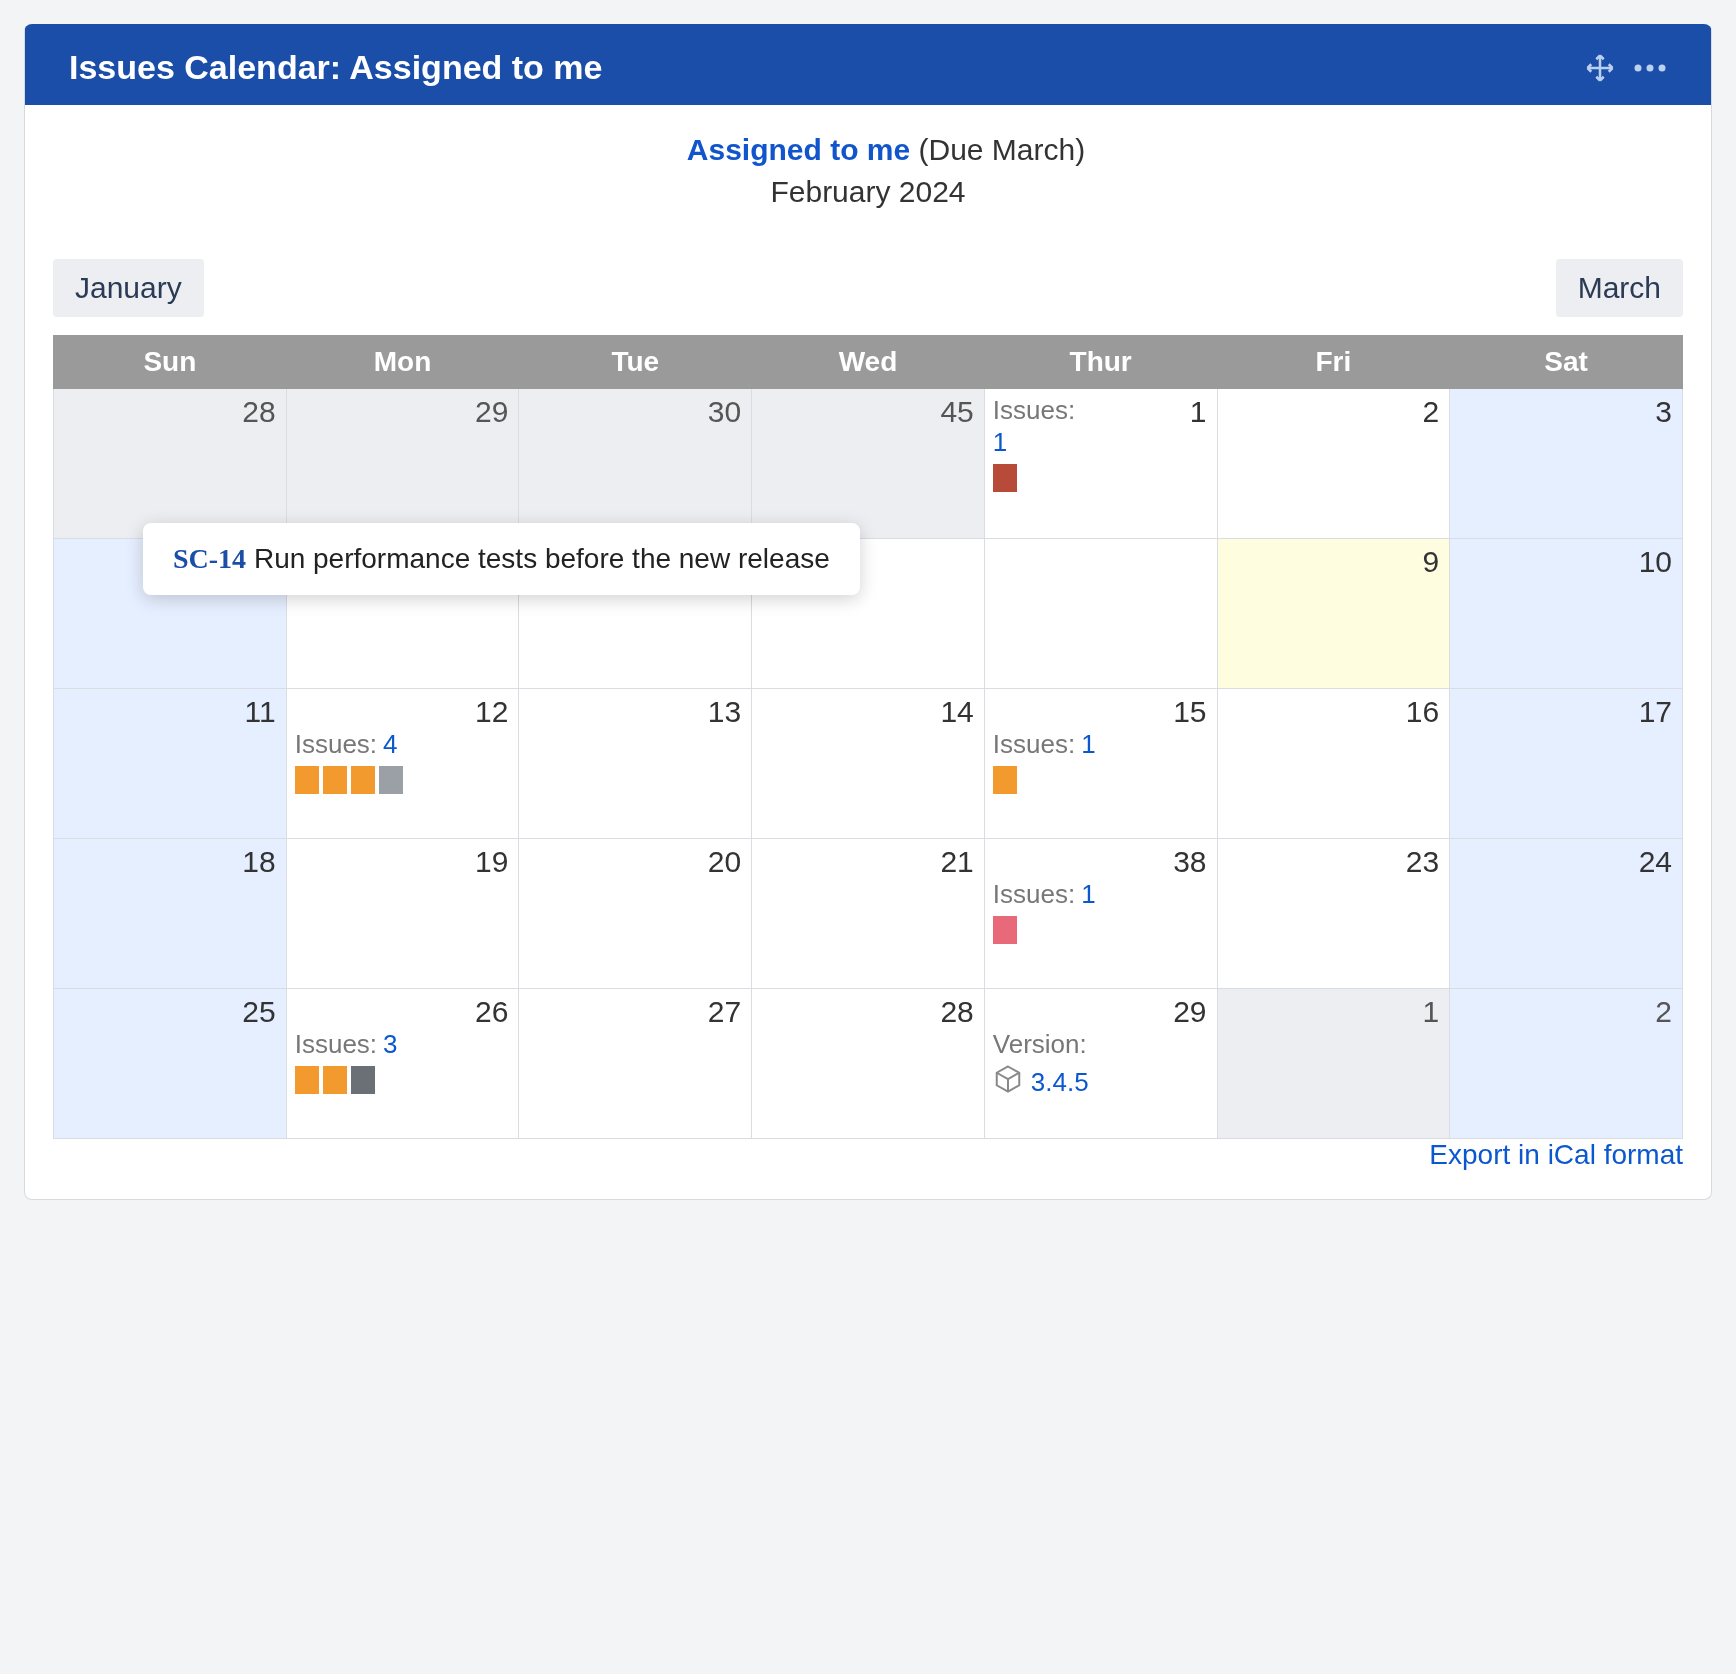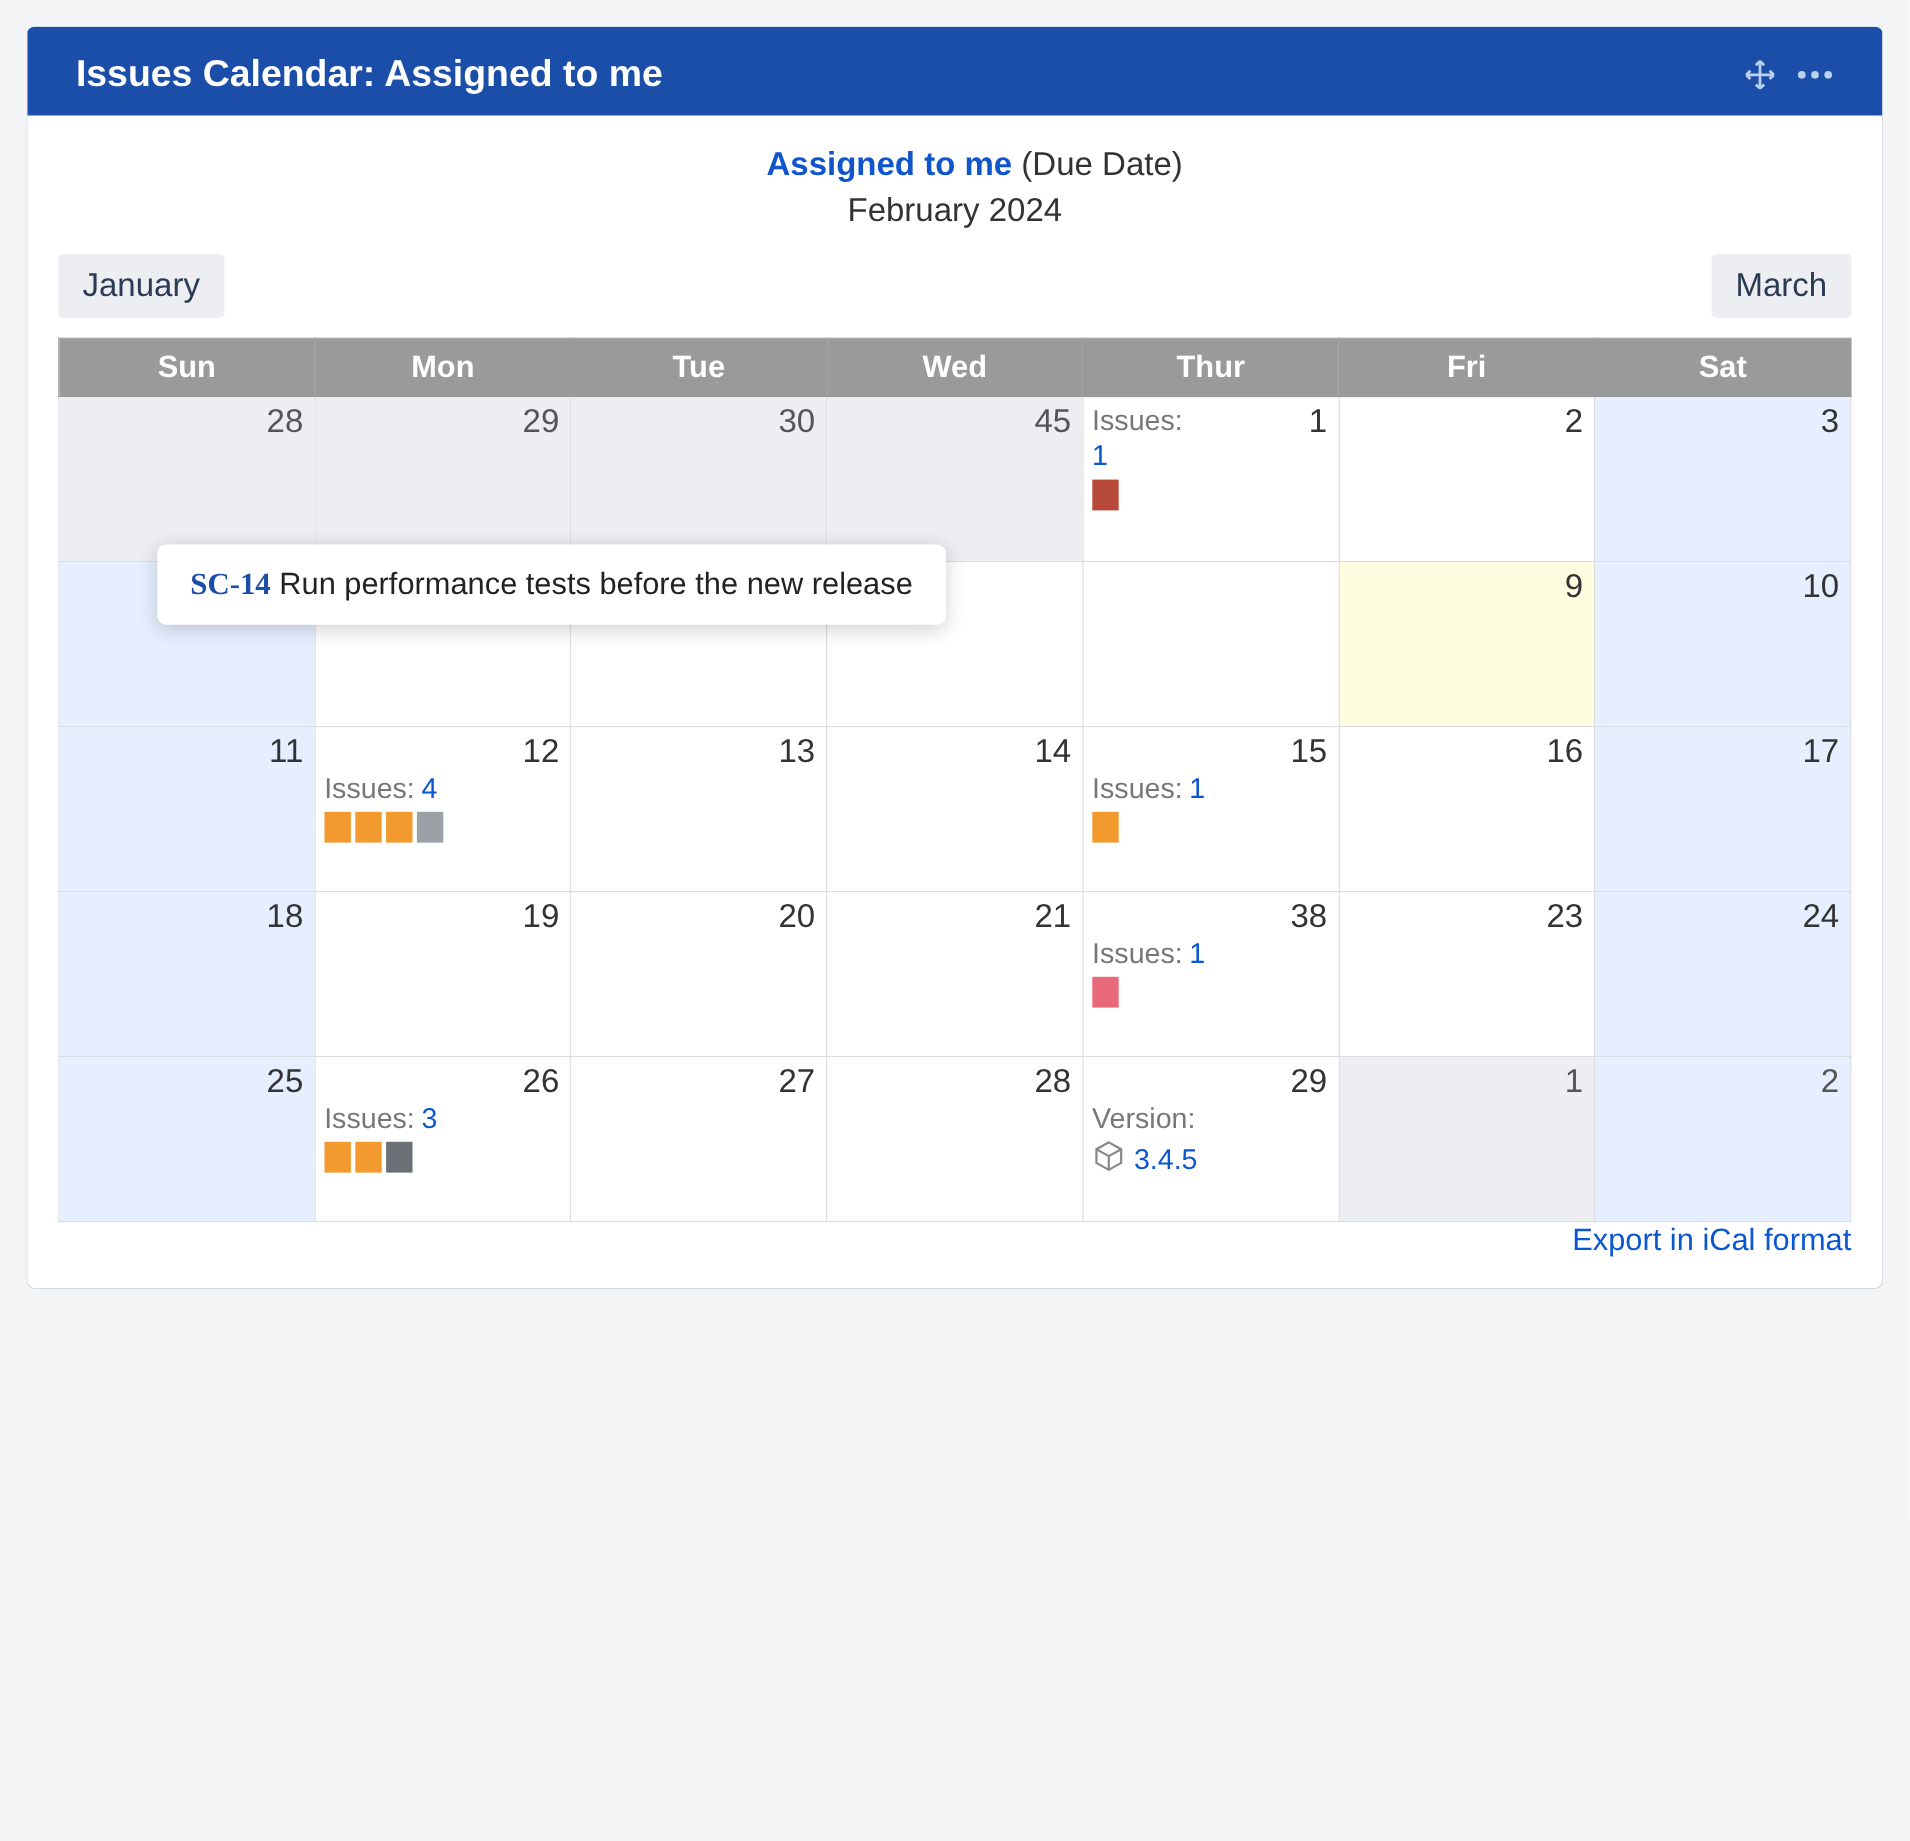--- a/index.html
+++ b/index.html
@@ -53,20 +53,21 @@
     margin-bottom: 18px;
   }
   .nav-btn {
     background: #eceef1;
     border: none;
     color: #2b3a55;
     font-size: 30px;
     padding: 12px 22px;
     border-radius: 4px;
     cursor: pointer;
+    margin-top: 28px;
   }
   table.cal {
     width: 100%;
     border-collapse: collapse;
     table-layout: fixed;
   }
   table.cal th {
     background: #9a9a9a;
     color: #fff;
     font-size: 28px;
@@ -146,21 +147,21 @@
           <circle cx="29" cy="5" r="3.5" fill="#bcd0ef"></circle>
         </svg>
       </span>
     </div>
   </div>
 
   <div class="panel-body">
 
     <div class="cal-title">
       <span class="link">Assigned to me</span>
-      <span class="suffix">(Due Date)</span><br>
+      <span class="suffix">(Due March)</span><br>
       <span class="cal-month">February 2024</span>
     </div>
 
     <div class="nav-row">
       <button class="nav-btn">January</button>
       <button class="nav-btn">March</button>
     </div>
 
     <div style="position:relative;">
     <table class="cal">

